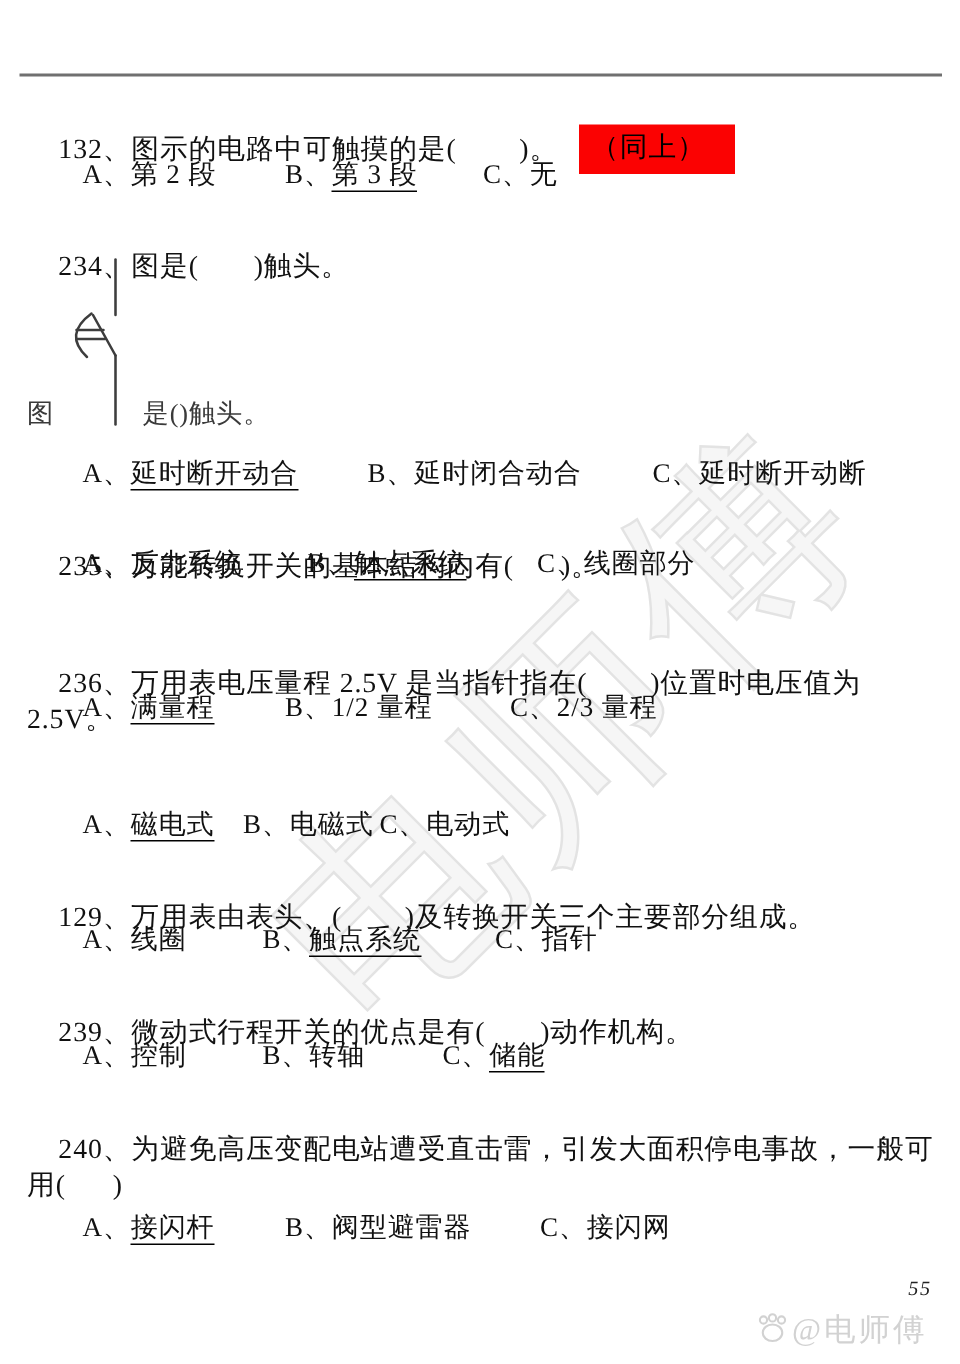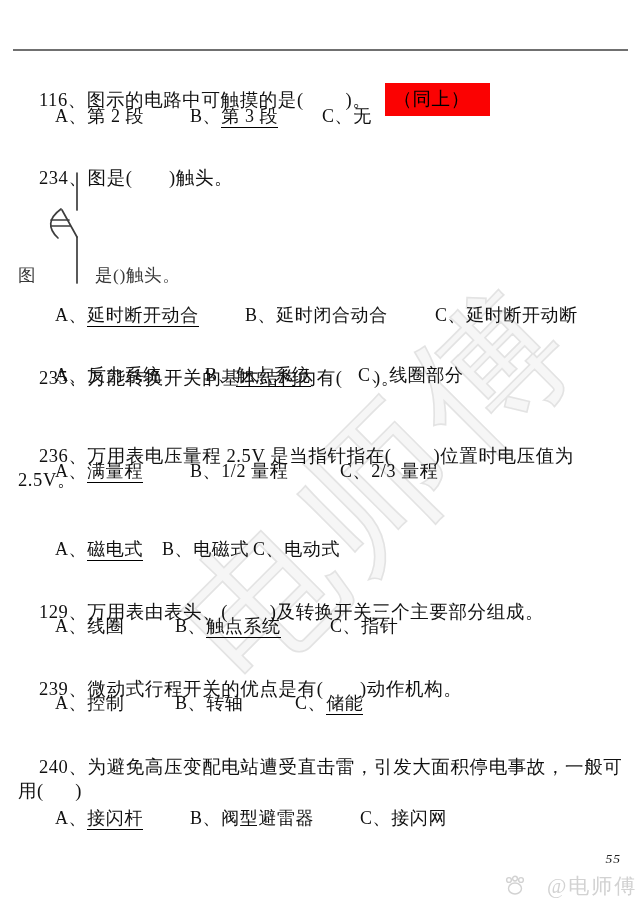--- a/index.html
+++ b/index.html
@@ -17,35 +17,35 @@
   .cap{position:absolute;top:263px;font-size:17.5px;color:#3a3a3a;letter-spacing:0.6px;white-space:pre-wrap;}
   .pagenum{position:absolute;top:851px;right:19px;font-size:13.5px;color:#222;letter-spacing:1px;font-style:italic;}
   .wm-center{
     position:absolute;left:125px;top:250px;width:510px;height:470px;
     display:flex;align-items:center;justify-content:center;
     transform:rotate(-45deg);font-size:150px;letter-spacing:10px;white-space:nowrap;
     color:rgba(130,130,130,0.07);-webkit-text-stroke:1.6px #e3e3e3;
     pointer-events:none;font-family:"Liberation Serif","DejaVu Serif",serif;
   }
   .wm-bottom{
-    position:absolute;left:503px;top:872px;display:flex;align-items:center;gap:20px;
+    position:absolute;left:503px;top:872px;display:flex;align-items:center;gap:1px;
     color:#d2d2d2;font-size:21px;letter-spacing:2px;white-space:nowrap;
   }
 </style>
 </head>
 <body>
 
 <div id="page">
 
   <div class="rule"></div>
 
   <div class="wm-center">电师傅</div>
 
   <div class="row" style="top:60px">
-    <span>116、图示的电路中可触摸的是(        )。</span><span class="hl">（同上）</span>
+    <span>132、图示的电路中可触摸的是(        )。</span><span class="hl">（同上）</span>
   </div>
   <div class="row" style="top:104px">
     <span class="opt" style="left:37px"><span>A、</span><span>第 2 段</span></span>
     <span class="opt" style="left:172px"><span>B、</span><span class="u">第 3 段</span></span>
     <span class="opt" style="left:304px"><span>C、</span><span>无</span></span>
   </div>
 
   <div class="row" style="top:142px">
     <span>234、图是(       )触头。</span>
   </div>

